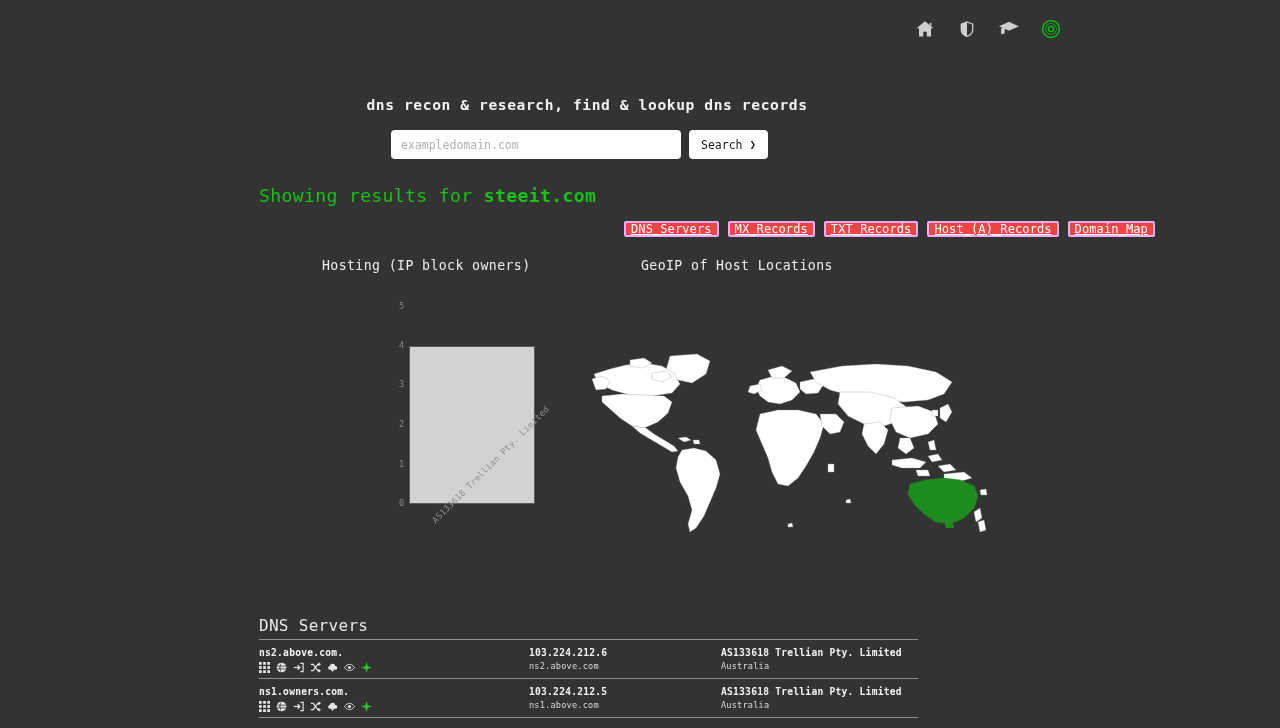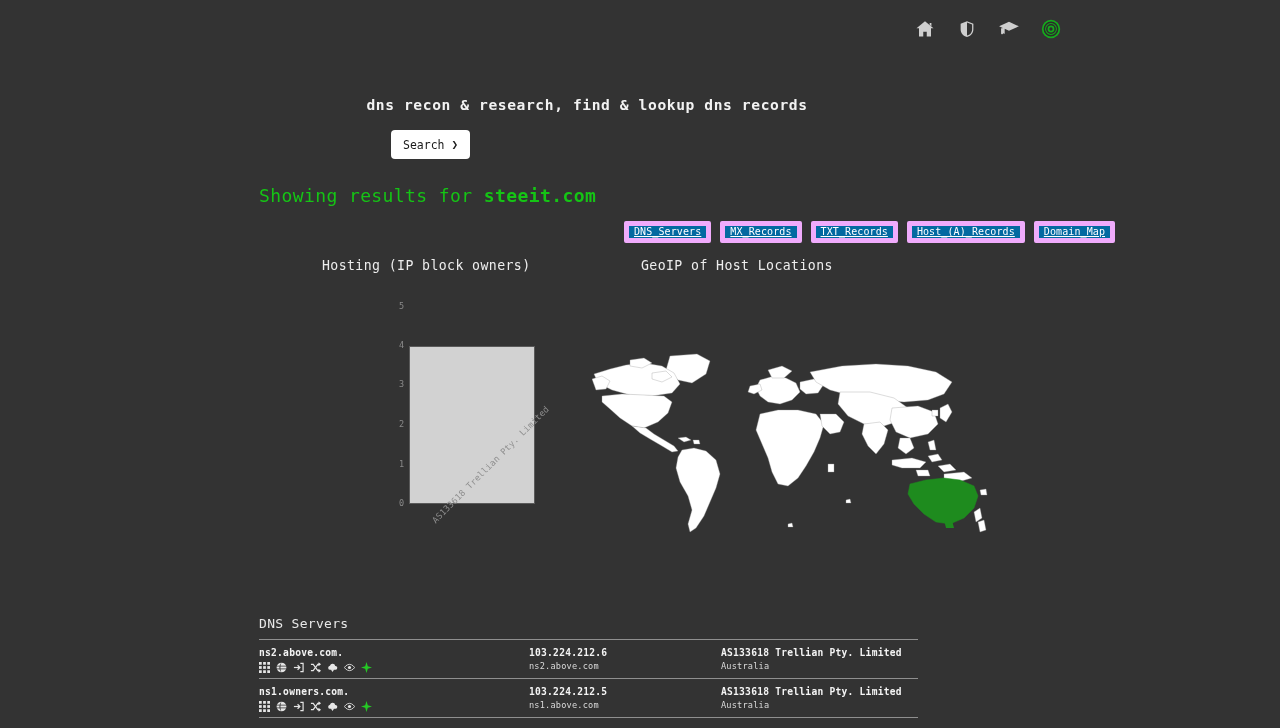--- a/index.html
+++ b/index.html
@@ -79,25 +79,25 @@
   }
   .showing b { color: #15c415; font-weight: bold; }
 
   
   .tabs {
     position: absolute;
     top: 221px; left: 624px;
     display: flex; gap: 9px;
   }
   .tab {
-    background: #0369a1;
-    border: 5px solid #f0abfc;
+    background: #ef4444;
+    border: 2px solid #f0abfc;
     border-radius: 2px;
     color: #ffffff;
-    font-size: 10px;
+    font-size: 12px;
     letter-spacing: 0.1px;
     padding: 2px 5px 2px 5px;
     line-height: 8px;
     text-decoration: underline;
     cursor: pointer;
     white-space: nowrap;
   }
 
   
   .panel-head {
@@ -155,21 +155,21 @@
     top: 352px; left: 592px;
     width: 400px; height: 190px;
   }
   .map svg { display: block; width: 100%; height: 100%; }
 
   
   .table-title {
     position: absolute;
     top: 616px; left: 259px;
     color: #e8e8e8;
-    font-size: 13px;
+    font-size: 16px;
     letter-spacing: 0.3px;
   }
   .table {
     position: absolute;
     top: 639px; left: 259px;
     width: 659px;
   }
   .trow {
     display: flex;
     border-top: 1px solid #8f8f8f;
@@ -231,20 +231,21 @@
       <circle cx="12" cy="12" r="8" fill="none" stroke="#2b2b2b" stroke-width="1.8"></circle>
       <circle cx="12" cy="12" r="5" fill="none" stroke="#2b2b2b" stroke-width="1.8"></circle>
       <circle cx="12" cy="12" r="2" fill="#2b2b2b"></circle>
     </svg>
   </div>
 </div>
 
 <div class="hero-title">dns recon &amp; research, find &amp; lookup dns records</div>
 
 <div class="searchrow">
+  <input class="search-input" type="text" placeholder="exampledomain.com" style="">
   <button class="search-btn">
     <span>Search</span>
     <span class="chev">❯</span>
   </button>
 </div>
 
 <div class="showing">
   <span>Showing results for </span><b>steeit.com</b>
 </div>
 

